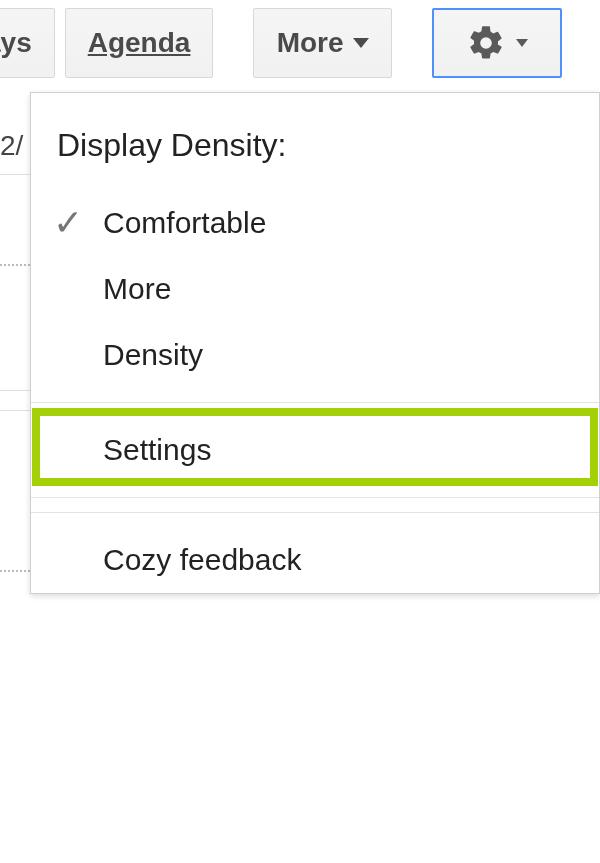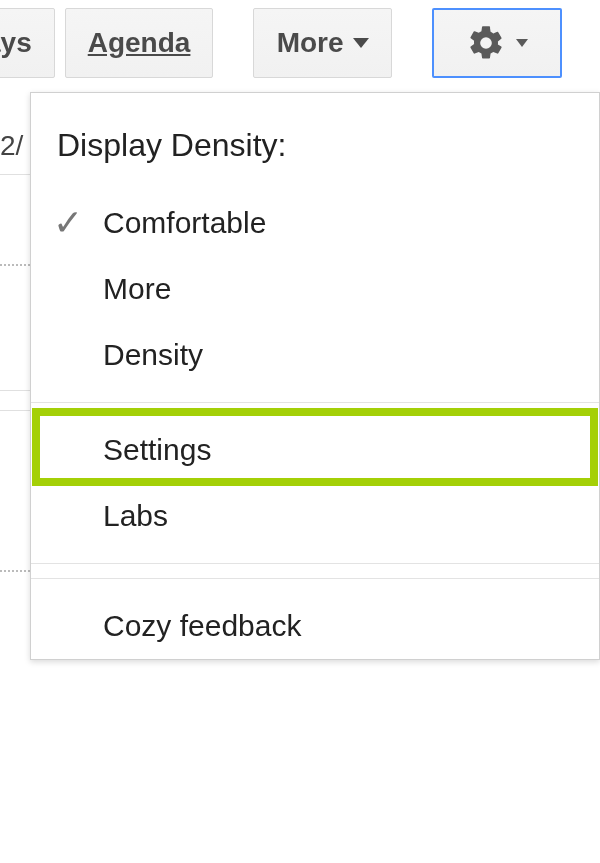--- a/index.html
+++ b/index.html
@@ -189,23 +189,20 @@
   </div>
   <div class="menu-item">
     <span>Density</span>
   </div>
 
   <div class="menu-sep"></div>
 
   <div class="menu-item">
     <span>Settings</span>
   </div>
-  <div class="menu-item">
-    <span>Labs</span>
-  </div>
 
   <div class="menu-sep"></div>
 
 
   <div class="menu-sep"></div>
 
   <div class="menu-item">
     <span>Cozy feedback</span>
   </div>
 </div>

